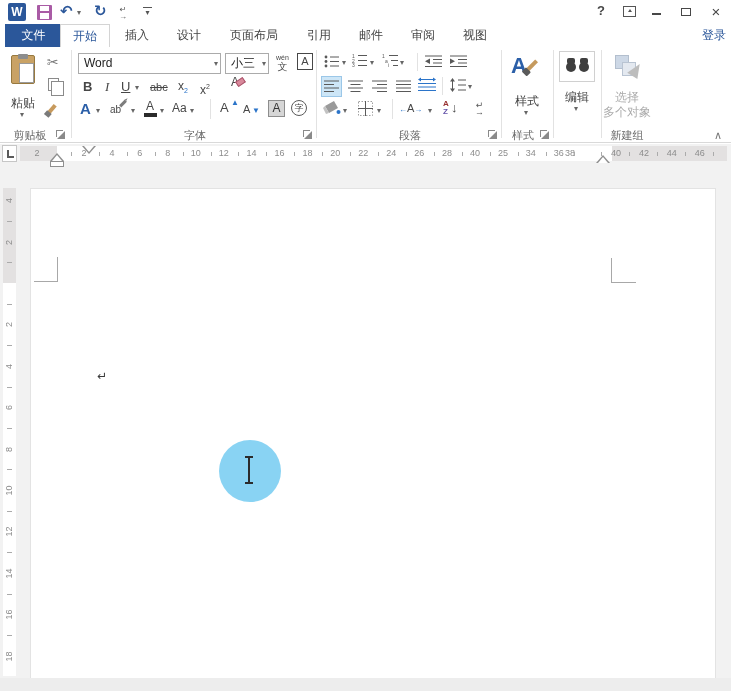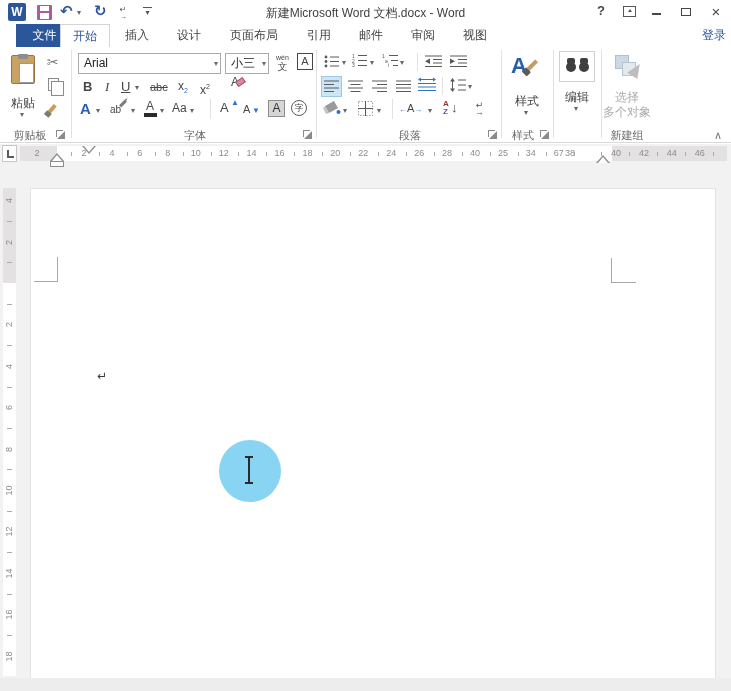--- a/index.html
+++ b/index.html
@@ -17,21 +17,21 @@
 .ddv{font-size:8px;color:#666;line-height:8px}
 .marksico{position:absolute;font-size:8px;color:#555;line-height:7px;text-align:center}
 .qatdd{position:absolute;top:7px;width:9px;text-align:center;border-top:1px solid #555;font-size:8px;color:#555;line-height:9px}
 .winbtn{position:absolute;top:3px;font-size:13px;color:#474747;text-align:center}
 .maxbox{position:absolute;top:8px;width:10px;height:8px;border:1px solid #474747}
 .minbar{position:absolute;top:13px;width:9px;height:2px;background:#474747}
 .ribbonopt{position:absolute;top:6px;width:13px;height:11px;border:1px solid #555}
 .ribbonopt::after{content:"";position:absolute;left:3.5px;top:2px;border-left:2.5px solid transparent;border-right:2.5px solid transparent;border-bottom:3px solid #555}
 
 .tabrow{position:absolute;left:0;top:24px;width:731px;height:23px;background:#fff}
-.filetab{position:absolute;left:16px;top:0;width:57px;height:23px;background:#2b579a;color:#fff;font-size:12px;text-align:center;line-height:23px}
+.filetab{position:absolute;left:5px;top:0;width:57px;height:23px;background:#2b579a;color:#fff;font-size:12px;text-align:center;line-height:23px}
 .tab{position:absolute;top:0;height:23px;font-size:12px;line-height:23px;text-align:center;color:#444;cursor:default}
 .tab.active{background:#fff;border:1px solid #d4d4d4;border-bottom:none;color:#2b579a}
 .signin{position:absolute;right:5px;top:0;font-size:12px;line-height:23px;color:#2b579a}
 
 .ribbon{position:absolute;left:0;top:47px;width:731px;height:96px;background:#fff}
 .vsep{position:absolute;top:3px;width:1px;height:88px;background:#e2e2e2}
 .ssep{position:absolute;width:1px;background:#e2e2e2}
 .glabel{position:absolute;top:81px;font-size:11px;color:#686868;text-align:center;white-space:nowrap}
 .launcher{position:absolute;width:9px;height:9px}
 .launcher::before{content:"";position:absolute;left:0;top:0;width:6px;height:6px;border-top:1px solid #8a8a8a;border-left:1px solid #8a8a8a}
@@ -110,21 +110,20 @@
       <b></b>
     </div>
   <div class="qat-glyph" style="left:60px">↶</div>
   <div class="ddv abs" style="left:77px;top:9px">▾</div>
   <div class="qat-glyph" style="left:94px">↻</div>
   <div class="marksico" style="left:119px;top:6px">
     <span>↵</span><br>
     <span>→</span>
   </div>
   <div class="qatdd" style="left:143px">▾</div>
-  <div class="apptitle">新建Microsoft Word 文档.docx - Word</div>
   <div class="winbtn" style="left:594px;width:14px;font-weight:bold">?</div>
   <div class="ribbonopt" style="left:623px"></div>
   <div class="minbar" style="left:652px"></div>
   <div class="maxbox" style="left:681px"></div>
   <div class="winbtn" style="left:708px;width:16px;font-size:15px">×</div>
 </div>
 
 <div class="tabrow">
   <div class="filetab">文件</div>
   <div id="tabs-host">
@@ -153,21 +152,21 @@
     </div>
   <div class="biglabel abs" style="left:11px;top:48px">粘贴</div>
   <div class="ddv abs" style="left:20px;top:64px">▾</div>
   <div class="abs" style="left:47px;top:7px;font-size:14px;color:#777">✂</div>
   <div class="copyico" style="left:48px;top:31px"></div>
   <div class="brushico" style="left:50px;top:57px"></div>
   <div class="glabel" style="left:6px;width:48px">剪贴板</div>
   <div class="launcher" style="left:56px;top:83px"></div>
 
   <div class="combo" style="left:78px;top:6px;width:143px">
-    <span>Arial</span>
+    <span>Word</span>
     <span class="ca">▾</span>
   </div>
   <div class="combo" style="left:225px;top:6px;width:44px">
     <span>小三</span>
     <span class="ca">▾</span>
   </div>
   <div class="stack2" style="left:276px;top:6px;line-height:9px">
     <span style="font-size:7px">wén</span><br>
     <span style="font-size:10px">文</span>
   </div>
@@ -393,21 +392,21 @@
       <div class="rnum" style="left: 259.51px; top: 3px;">16</div>
       <div class="rnum" style="left: 287.44px; top: 3px;">18</div>
       <div class="rnum" style="left: 315.37px; top: 3px;">20</div>
       <div class="rnum" style="left: 343.3px; top: 3px;">22</div>
       <div class="rnum" style="left: 371.23px; top: 3px;">24</div>
       <div class="rnum" style="left: 399.16px; top: 3px;">26</div>
       <div class="rnum" style="left: 427.09px; top: 3px;">28</div>
       <div class="rnum" style="left: 455.02px; top: 3px;">40</div>
       <div class="rnum" style="left: 482.95px; top: 3px;">25</div>
       <div class="rnum" style="left: 510.88px; top: 3px;">34</div>
-      <div class="rnum" style="left: 538.81px; top: 3px;">67</div>
+      <div class="rnum" style="left: 538.81px; top: 3px;">36</div>
       <div class="rnum" style="left: 550px; top: 3px;">38</div>
       <div class="rnum" style="left: 596px; top: 3px;">40</div>
       <div class="rnum" style="left: 623.93px; top: 3px;">42</div>
       <div class="rnum" style="left: 651.86px; top: 3px;">44</div>
       <div class="rnum" style="left: 679.79px; top: 3px;">46</div>
       <div class="rtick" style="left: 50.96px; top: 6px;"></div>
       <div class="rtick" style="left: 78.88px; top: 6px;"></div>
       <div class="rtick" style="left: 106.8px; top: 6px;"></div>
       <div class="rtick" style="left: 134.72px; top: 6px;"></div>
       <div class="rtick" style="left: 162.64px; top: 6px;"></div>

